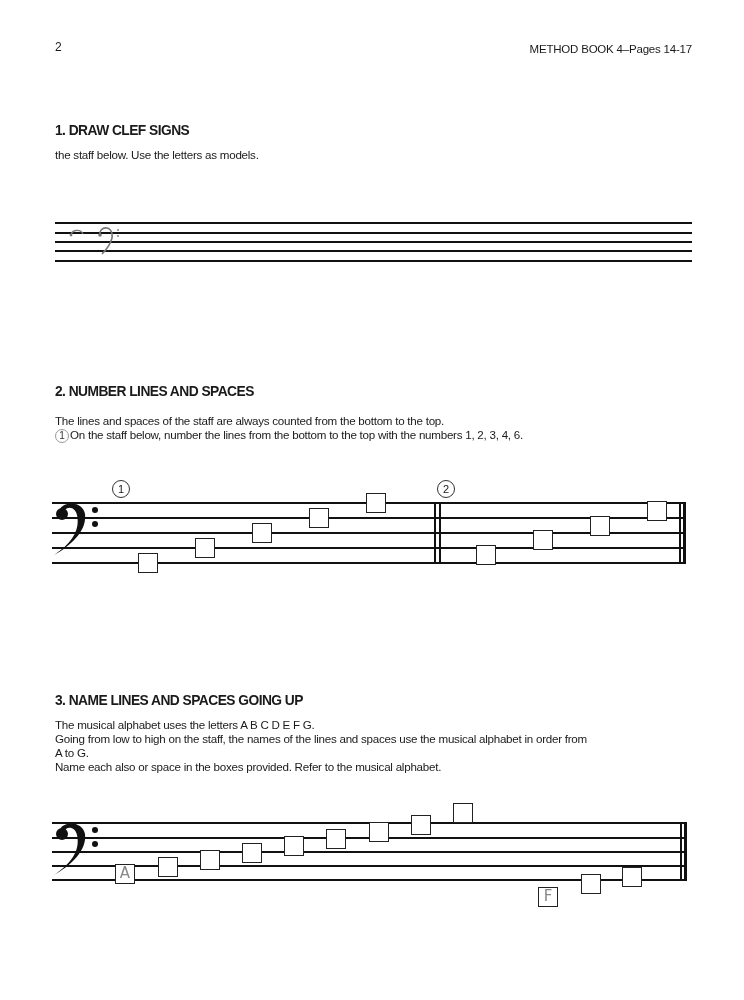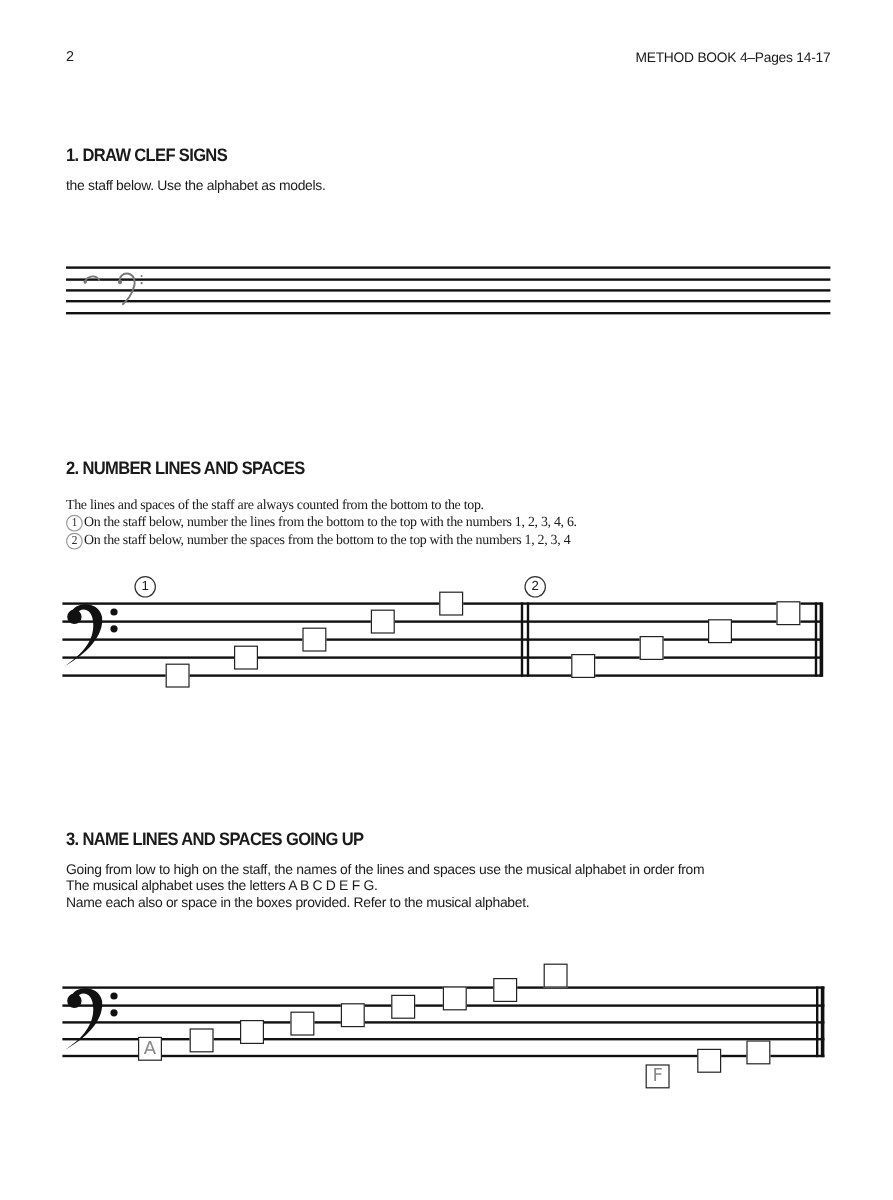--- a/index.html
+++ b/index.html
@@ -22,45 +22,44 @@
 </style>
 </head>
 <body>
 
 <div class="abs page-num">2</div>
 <div class="abs running-head">METHOD BOOK 4–Pages 14-17</div>
 
 <section>
   <div class="abs sec-title" style="left:55px; top:121px;">1.  DRAW CLEF SIGNS</div>
   <div class="abs body-text" style="left:55px; top:148px;">
-    <div class="body-line">the staff below. Use the alphabet as models.</div>
+    <div class="body-line">the staff below. Use the letters as models.</div>
   </div>
   <div>
     <div class="staff-line thin" style="left:55px; width:637px; top:222px;"></div>
     <div class="staff-line thin" style="left:55px; width:637px; top:232px;"></div>
     <div class="staff-line thin" style="left:55px; width:637px; top:241px;"></div>
     <div class="staff-line thin" style="left:55px; width:637px; top:250px;"></div>
     <div class="staff-line thin" style="left:55px; width:637px; top:260px;"></div>
     <svg style="left:60px; top:222px;" width="80" height="40">
       <path d="M11 14 C 11 8, 20 6, 23 12" stroke="#777" stroke-width="1.4" fill="none"></path>
       <circle cx="11" cy="13" r="1.4" fill="#777"></circle>
       <path d="M40 13 C 38 4, 54 2, 52 16 C 50 24, 46 28, 42 32" stroke="#777" stroke-width="1.6" fill="none"></path>
       <circle cx="40" cy="13" r="1.8" fill="#777"></circle>
       <circle cx="58" cy="8" r="0.9" fill="#777"></circle>
       <circle cx="58" cy="14" r="0.9" fill="#777"></circle>
     </svg>
   </div>
 </section>
 
 <section>
   <div class="abs sec-title" style="left:55px; top:382px;">2.  NUMBER LINES AND SPACES</div>
-  <div class="abs body-text" style="left:55px; top:414px;font-family:Liberation Serif, serif;">
+  <div class="abs body-text" style="left:55px; top:414px;">
     <div class="body-line">The lines and spaces of the staff are always counted from the bottom to the top.</div>
     <div class="body-line"><span class="circ">1</span><span>On the staff below, number the lines from the bottom to the top with the numbers 1, 2, 3, 4, 6.</span></div>
-    <div class="body-line"><span class="circ">2</span><span>On the staff below, number the spaces from the bottom to the top with the numbers 1, 2, 3, 4</span></div>
   </div>
 
   <div>
     <div class="circled-label" style="left:112px; top:480px;">1</div>
     <div class="circled-label" style="left:437px; top:480px;">2</div>
 
     <div class="staff-line" style="left:52px; width:633px; top:502px;"></div>
     <div class="staff-line" style="left:52px; width:633px; top:517px;"></div>
     <div class="staff-line" style="left:52px; width:633px; top:532px;"></div>
     <div class="staff-line" style="left:52px; width:633px; top:547px;"></div>
@@ -87,22 +86,23 @@
     <div class="box" style="left:476px; top:545px;"></div>
     <div class="box" style="left:533px; top:530px;"></div>
     <div class="box" style="left:590px; top:516px;"></div>
     <div class="box" style="left:647px; top:501px;"></div>
   </div>
 </section>
 
 <section>
   <div class="abs sec-title" style="left:55px; top:691px;">3.  NAME LINES AND SPACES GOING UP</div>
   <div class="abs body-text" style="left:55px; top:718px; width:660px;">
+    <div class="body-line">The musical alphabet uses the letters A B C D E F G.</div>
     <div class="body-line">Going from low to high on the staff, the names of the lines and spaces use the musical alphabet in order from</div>
-    <div class="body-line">The musical alphabet uses the letters A B C D E F G.</div>
+    <div class="body-line">A to G.</div>
     <div class="body-line">Name each also or space in the boxes provided. Refer to the musical alphabet.</div>
   </div>
 
   <div>
     <div class="staff-line" style="left:52px; width:635px; top:822px;"></div>
     <div class="staff-line" style="left:52px; width:635px; top:837px;"></div>
     <div class="staff-line" style="left:52px; width:635px; top:851px;"></div>
     <div class="staff-line" style="left:52px; width:635px; top:865px;"></div>
     <div class="staff-line" style="left:52px; width:635px; top:879px;"></div>
 

